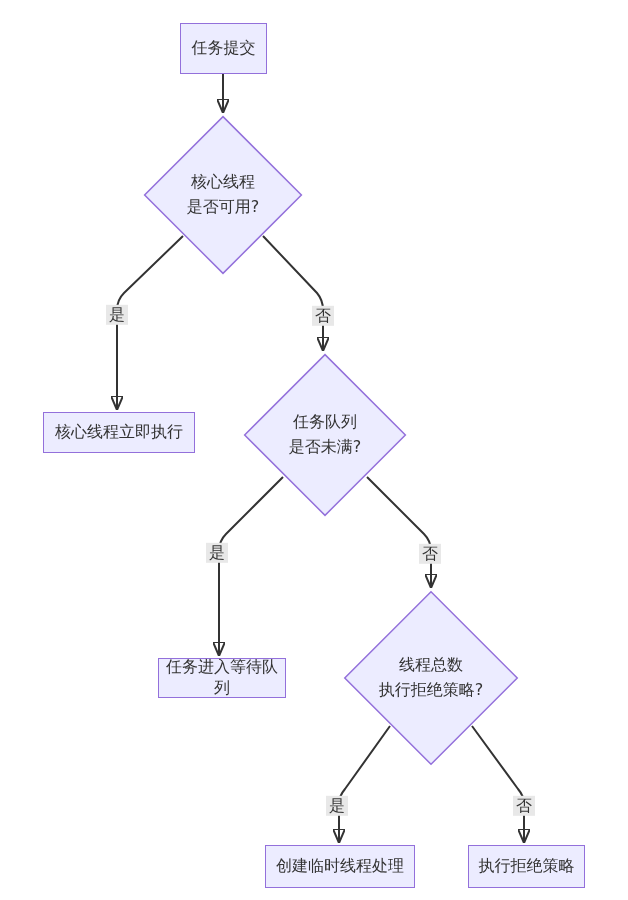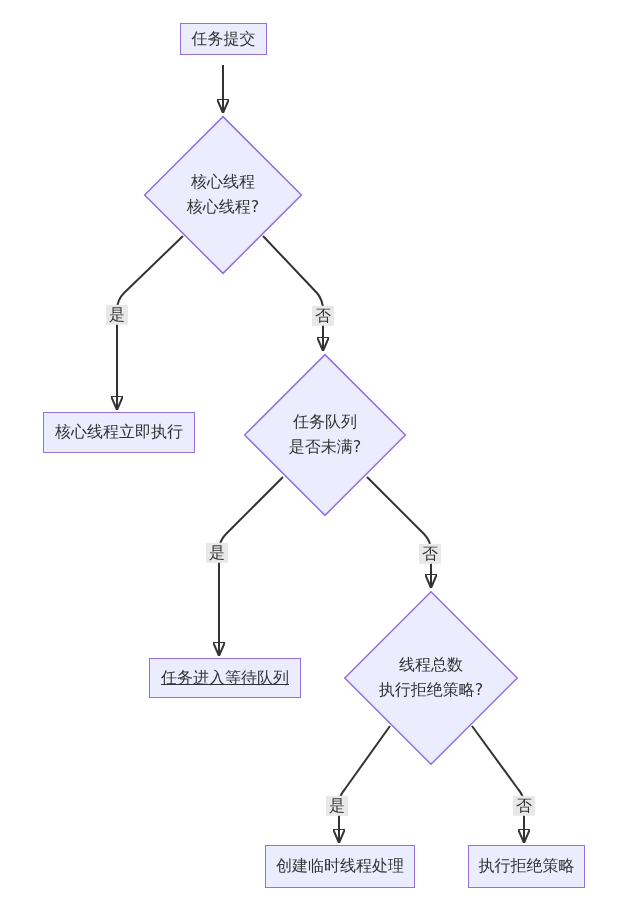--- a/index.html
+++ b/index.html
@@ -86,49 +86,49 @@
     </defs>
     <path d="M 223 65 L 223 112" marker-end="url(#arrow)"></path>
     <path d="M 183 236 L 124 293 Q 117 300 117 310 L 117 409" marker-end="url(#arrow)"></path>
     <path d="M 263 236 L 317 293 Q 323 300 323 310 L 323 350" marker-end="url(#arrow)"></path>
     <path d="M 283 477 L 226 534 Q 219 541 219 551 L 219 655" marker-end="url(#arrow)"></path>
     <path d="M 367 477 L 424 534 Q 431 541 431 551 L 431 587" marker-end="url(#arrow)"></path>
     <path d="M 390 726 L 345 789 Q 339 796 339 804 L 339 842" marker-end="url(#arrow)"></path>
     <path d="M 472 726 L 518 789 Q 524 796 524 804 L 524 842" marker-end="url(#arrow)"></path>
   </svg>
 
-  <div class="node rect" style="left:180px; top:23px; width:87px; height:32px;">
+  <div class="node rect" style="left:180px; top:23px; width:87px; height:51px;">
     <span>任务提交</span>
   </div>
 
   <div class="node diamond" style="left:143px; top:115px; width:160px; height:160px;">
     <svg viewBox="0 0 100 100" preserveAspectRatio="none">
       <polygon points="50,1 99,50 50,99 1,50" fill="#ECECFF" stroke="#9370DB" stroke-width="1.5" vector-effect="non-scaling-stroke"></polygon>
     </svg>
     <div class="dlabel">
       <div>核心线程</div>
-      <div>核心线程?</div>
+      <div>是否可用?</div>
     </div>
   </div>
 
   <div class="node rect" style="left:43px; top:412px; width:152px; height:41px;">
     <span>核心线程立即执行</span>
   </div>
 
   <div class="node diamond" style="left:243px; top:353px; width:164px; height:164px;">
     <svg viewBox="0 0 100 100" preserveAspectRatio="none">
       <polygon points="50,1 99,50 50,99 1,50" fill="#ECECFF" stroke="#9370DB" stroke-width="1.5" vector-effect="non-scaling-stroke"></polygon>
     </svg>
     <div class="dlabel">
       <div>任务队列</div>
       <div>是否未满?</div>
     </div>
   </div>
 
-  <div class="node rect" style="left:149px; top:658px; width:152px; height:40px;text-decoration:underline;">
+  <div class="node rect" style="left:158px; top:658px; width:128px; height:40px;">
     <span>任务进入等待队列</span>
   </div>
 
   <div class="node diamond" style="left:343px; top:590px; width:176px; height:176px;text-decoration:underline;">
     <svg viewBox="0 0 100 100" preserveAspectRatio="none">
       <polygon points="50,1 99,50 50,99 1,50" fill="#ECECFF" stroke="#9370DB" stroke-width="1.5" vector-effect="non-scaling-stroke"></polygon>
     </svg>
     <div class="dlabel">
       <div>线程总数</div>
       <div>执行拒绝策略?</div>

